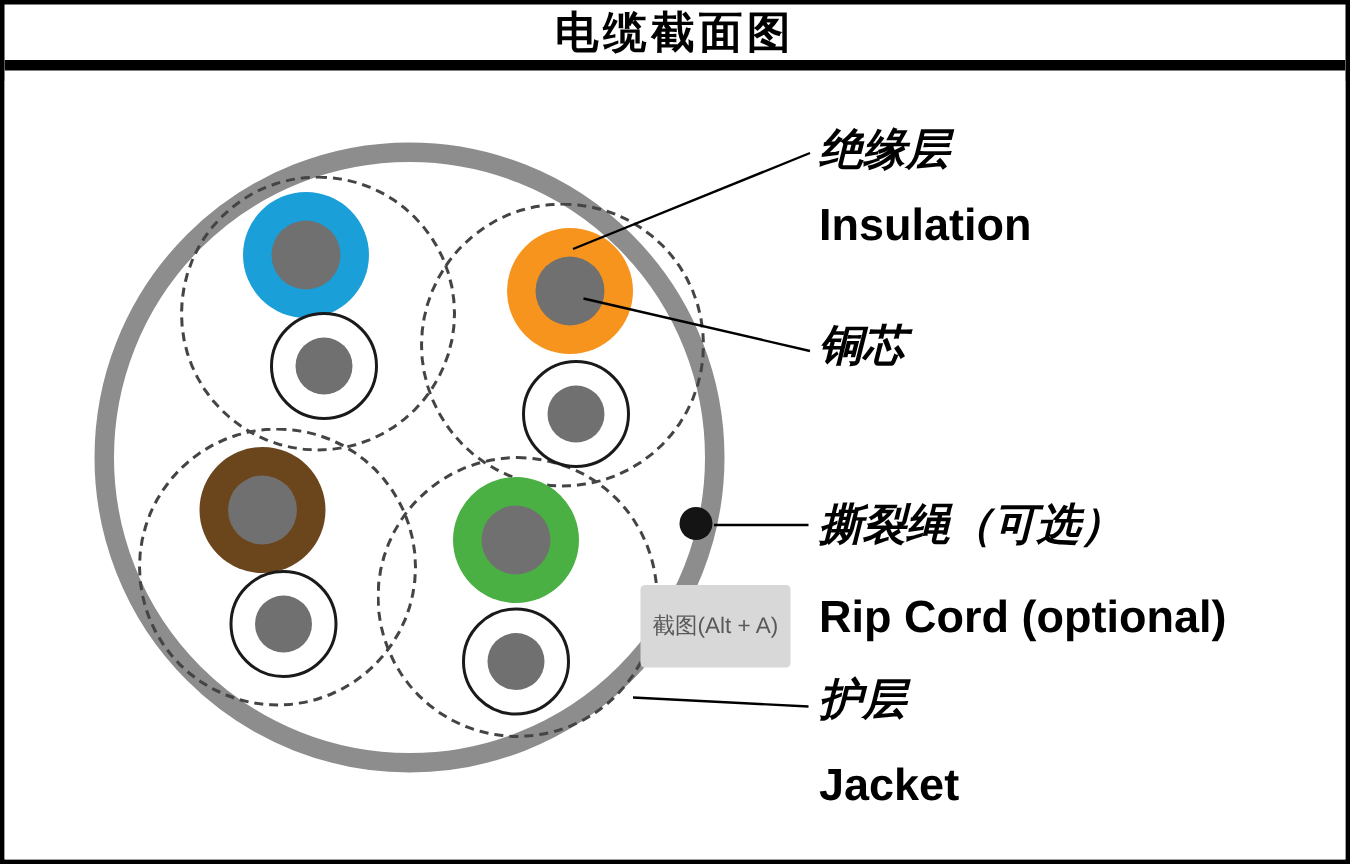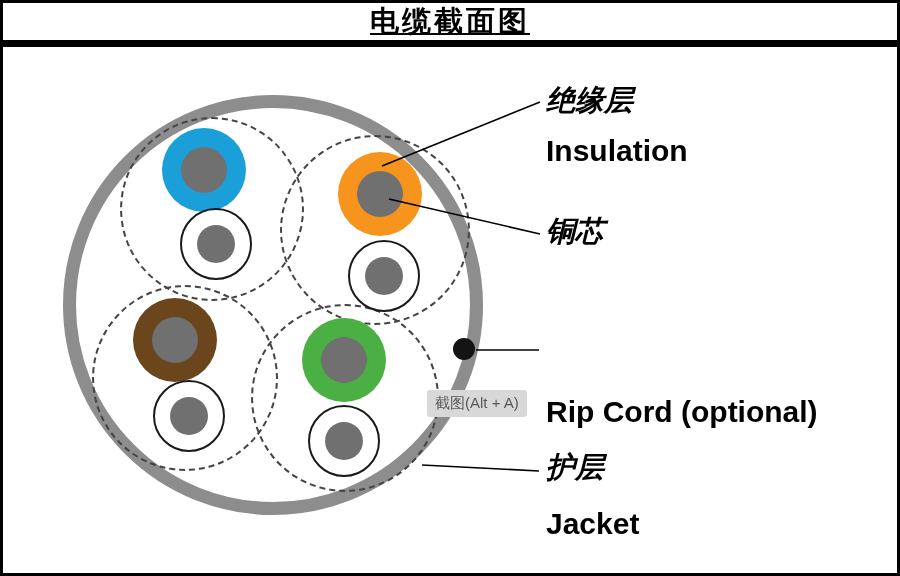--- a/index.html
+++ b/index.html
@@ -20,21 +20,20 @@
   .title-bar {
     position: absolute;
     left: 0; top: 0;
     width: 100%;
     height: 44px;
     box-sizing: border-box;
     border-bottom: 7px solid #000;
     display: flex;
     align-items: center;
     justify-content: center;
-    text-decoration: underline;
   }
   .title-text {
     font-size: 29px;
     font-weight: bold;
     letter-spacing: 3px;
     color: #000;
   }
   .diagram {
     position: absolute;
     left: 0; top: 51px;
@@ -111,21 +110,21 @@
   .lbl.l-rip-zh { top: 281px; }
   .lbl.l-rip-en { top: 341px; }
   .lbl.l-jac-zh { top: 398px; }
   .lbl.l-jac-en { top: 453px; }
   .snip-tooltip {
     position: absolute;
     left: 424px; top: 336px;
     background: #d8d8d8;
     color: #595959;
     font-size: 15px;
-    padding: 4px 8px;
+    padding: 18px 8px;
     border-radius: 3px;
     white-space: nowrap;
   }
 </style>
 </head>
 <body>
 
 <div class="frame">
 
   <div class="title-bar">
@@ -172,20 +171,21 @@
     <svg class="leaders" viewBox="0 0 894 519" xmlns="http://www.w3.org/2000/svg">
       <line x1="537" y1="48" x2="379" y2="112" stroke="#000" stroke-width="1.6"></line>
       <line x1="537" y1="180" x2="386" y2="145" stroke="#000" stroke-width="1.6"></line>
       <line x1="536" y1="296" x2="473" y2="296" stroke="#000" stroke-width="1.6"></line>
       <line x1="536" y1="417" x2="419" y2="411" stroke="#000" stroke-width="1.6"></line>
     </svg>
 
     <div class="lbl zh l-ins-zh">绝缘层</div>
     <div class="lbl en l-ins-en">Insulation</div>
     <div class="lbl zh l-con-zh">铜芯</div>
+    <div class="lbl zh l-rip-zh">撕裂绳（可选）</div>
     <div class="lbl en l-rip-en">Rip Cord (optional)</div>
     <div class="lbl zh l-jac-zh">护层</div>
     <div class="lbl en l-jac-en">Jacket</div>
 
     <div class="snip-tooltip">截图(Alt + A)</div>
 
   </div>
 </div>
 
 </body></html>

